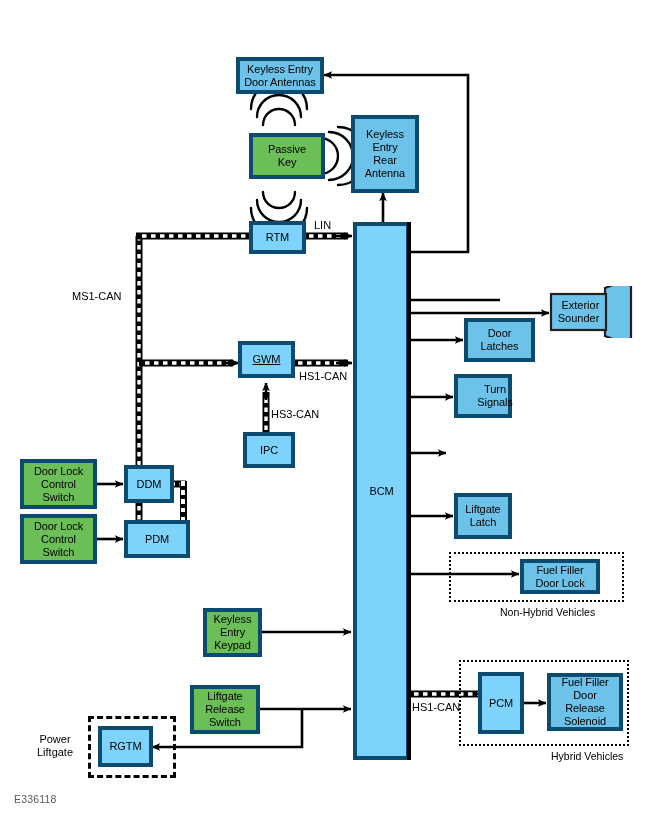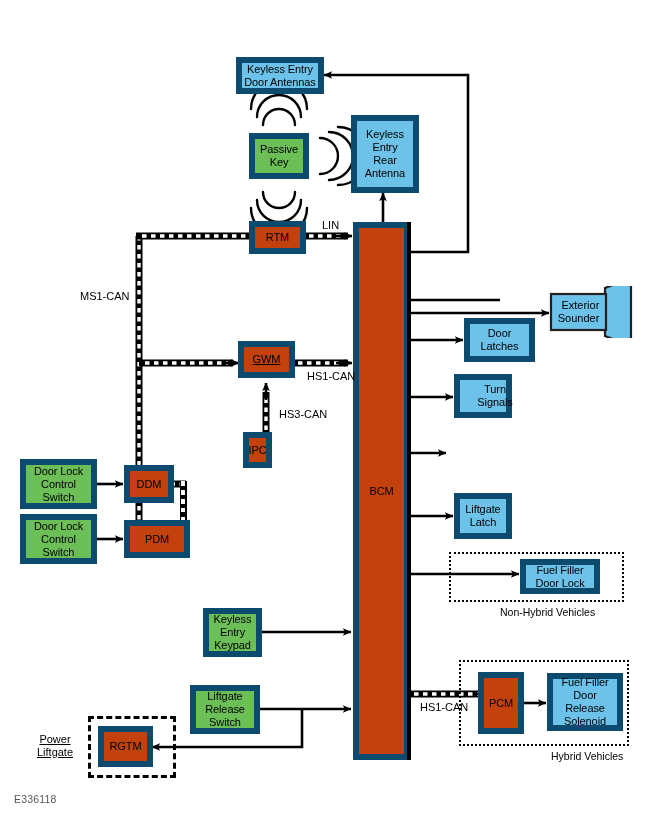--- a/index.html
+++ b/index.html
@@ -18,44 +18,43 @@
   #svg-layer {
     position: absolute;
     left: 0;
     top: 0;
     width: 650px;
     height: 819px;
   }
   .node {
     position: absolute;
     box-sizing: border-box;
-    border: 6px solid #0c4a6e;
+    border: 4px solid #0c4a6e;
     display: flex;
     align-items: center;
     justify-content: center;
     text-align: center;
     font-size: 11px;
     line-height: 13px;
     color: #000000;
     letter-spacing: -0.1px;
     z-index: 5;
   }
   .node.green { background: #6cbe56; }
   .node.blue  { background: #6cc2e8; }
-  .node.yellow{ background: #c2410c; }
+  .node.yellow{ background: #7dd3fc; }
   .node-label { display: block; padding: 0 2px; }
 
   .bus-label {
     position: absolute;
     font-size: 11px;
     line-height: 12px;
     color: #000000;
     white-space: pre;
     z-index: 6;
-    margin-left: 8px;
   }
   .group-caption {
     position: absolute;
     font-size: 10.5px;
     line-height: 12px;
     color: #000000;
     white-space: nowrap;
     z-index: 6;
   }
   .side-label {
@@ -299,21 +298,21 @@
 
   <div class="dotted-group" style="left:449px;top:552px;width:175px;height:50px;"></div>
   <div class="dotted-group" style="left:459px;top:660px;width:170px;height:86px;"></div>
   <div class="dashed-group" style="left:88px;top:716px;width:88px;height:62px;"></div>
 
   <div class="node blue" style="left:236px;top:57px;width:88px;height:37px;">
     <span class="node-label" style="white-space:pre-line;">Keyless Entry
 Door Antennas</span>
   </div>
 
-  <div class="node green" style="left:249px;top:133px;width:60px;height:46px;">
+  <div class="node green" style="left:249px;top:133px;width:76px;height:46px;">
     <span class="node-label" style="white-space:pre-line;">Passive
 Key</span>
   </div>
 
   <div class="node blue" style="left:351px;top:115px;width:68px;height:78px;">
     <span class="node-label" style="white-space:pre-line;">Keyless
 Entry
 Rear
 Antenna</span>
   </div>
@@ -325,21 +324,21 @@
   <div class="node yellow" style="left:353px;top:222px;width:57px;height:538px;">
     <span class="node-label">BCM</span>
   </div>
 
   <div class="bcm-spine" style="left:407px;top:222px;width:4px;height:538px;"></div>
 
   <div class="node yellow" style="left:238px;top:341px;width:57px;height:37px;text-decoration:underline;">
     <span class="node-label">GWM</span>
   </div>
 
-  <div class="node yellow" style="left:243px;top:432px;width:29px;height:36px;">
+  <div class="node yellow" style="left:243px;top:432px;width:52px;height:36px;">
     <span class="node-label">IPC</span>
   </div>
 
   <div class="node green" style="left:20px;top:459px;width:77px;height:50px;">
     <span class="node-label" style="white-space:pre-line;">Door Lock
 Control
 Switch</span>
   </div>
 
   <div class="node yellow" style="left:124px;top:465px;width:50px;height:38px;">
@@ -438,18 +437,18 @@
 
   <div class="bus-label" style="left:72px;top:290px;">MS1-CAN</div>
   <div class="bus-label" style="left:314px;top:219px;">LIN</div>
   <div class="bus-label" style="left:299px;top:370px;">HS1-CAN</div>
   <div class="bus-label" style="left:271px;top:408px;">HS3-CAN</div>
   <div class="bus-label" style="left:412px;top:701px;">HS1-CAN</div>
 
   <div class="group-caption" style="left:500px;top:606px;">Non-Hybrid Vehicles</div>
   <div class="group-caption" style="left:551px;top:750px;">Hybrid Vehicles</div>
 
-  <div class="side-label" style="left:26px;top:733px;width:58px;text-decoration:underline;">Power
+  <div class="side-label" style="left:26px;top:733px;width:58px;">Power
 Liftgate</div>
 
   <div class="figure-id">E336118</div>
 
 </div>
 
 </body></html>

